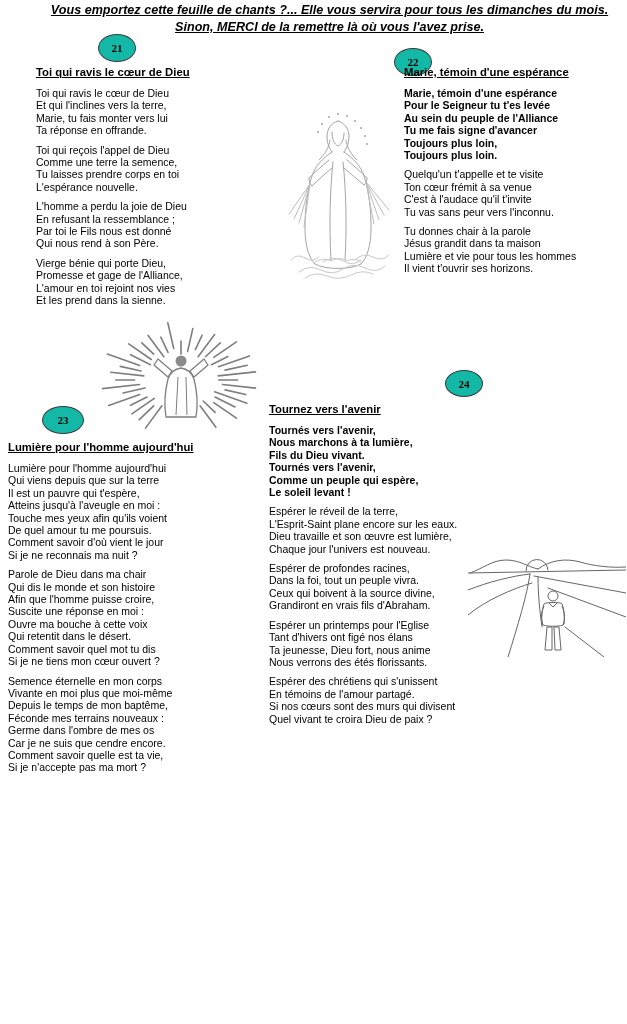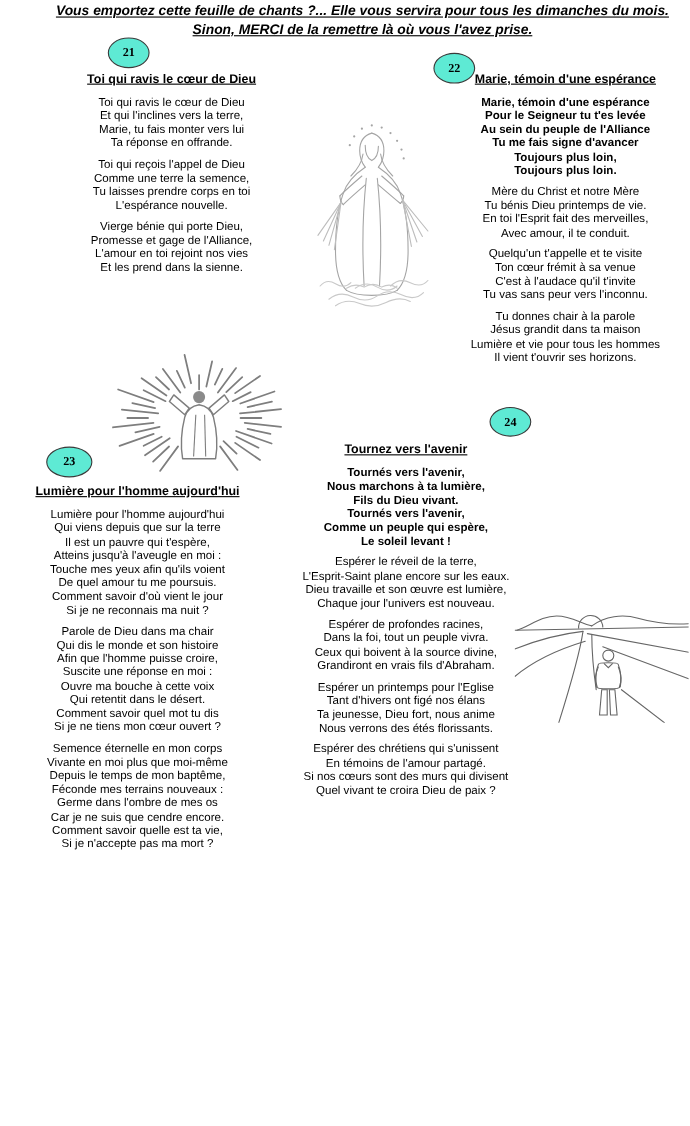--- a/index.html
+++ b/index.html
@@ -9,23 +9,23 @@
   }
   .notice{
     position:absolute;top:2px;left:0;width:627px;text-align:center;
     font-weight:bold;font-style:italic;font-size:12.6px;line-height:16.5px;padding-left:16px;
   }
   .notice-line{text-decoration:underline;}
   .badge{
     position:absolute;border:1.2px solid #3a3a3a;border-radius:50%;
     display:flex;align-items:center;justify-content:center;
     font-family:"Liberation Serif",serif;font-weight:bold;font-size:11px;
-    background:#5eead4;
-  }
-  .song{position:absolute;text-align:center;font-size:10.5px;line-height:12.4px;}
+    background:#14b8a6;
+  }
+  .song{position:absolute;text-align:left;font-size:10.5px;line-height:12.4px;}
   .song-title{
     font-size:11.3px;font-weight:bold;text-decoration:underline;
     margin:0 0 8px 0;line-height:13px;
   }
   .stanza{white-space:pre-line;margin:0 0 7px 0;}
   .stanza.bold{font-weight:bold;}
   .art{position:absolute;}
   svg{display:block;}
 </style>
 </head>
@@ -52,38 +52,38 @@
 <section class="song" style="left:36px;top:66px;width:240px;">
   <h2 class="song-title">Toi qui ravis le cœur de Dieu</h2>
   <div class="stanza">Toi qui ravis le cœur de Dieu
 Et qui l'inclines vers la terre,
 Marie, tu fais monter vers lui
 Ta réponse en offrande.</div>
   <div class="stanza">Toi qui reçois l'appel de Dieu
 Comme une terre la semence,
 Tu laisses prendre corps en toi
 L'espérance nouvelle.</div>
+  <div class="stanza">L'homme a perdu la joie de Dieu
+En refusant la ressemblance ;
+Par toi le Fils nous est donné
+Qui nous rend à son Père.</div>
   <div class="stanza">Vierge bénie qui porte Dieu,
 Promesse et gage de l'Alliance,
 L'amour en toi rejoint nos vies
 Et les prend dans la sienne.</div>
 </section>
 
 <section class="song" style="left:404px;top:66px;width:220px;">
   <h2 class="song-title">Marie, témoin d'une espérance</h2>
   <div class="stanza bold">Marie, témoin d'une espérance
 Pour le Seigneur tu t'es levée
 Au sein du peuple de l'Alliance
 Tu me fais signe d'avancer
 Toujours plus loin,
 Toujours plus loin.</div>
-  <div class="stanza">Mère du Christ et notre Mère
-Tu bénis Dieu printemps de vie.
-En toi l'Esprit fait des merveilles,
-Avec amour, il te conduit.</div>
   <div class="stanza">Quelqu'un t'appelle et te visite
 Ton cœur frémit à sa venue
 C'est à l'audace qu'il t'invite
 Tu vas sans peur vers l'inconnu.</div>
   <div class="stanza">Tu donnes chair à la parole
 Jésus grandit dans ta maison
 Lumière et vie pour tous les hommes
 Il vient t'ouvrir ses horizons.</div>
 </section>
 

